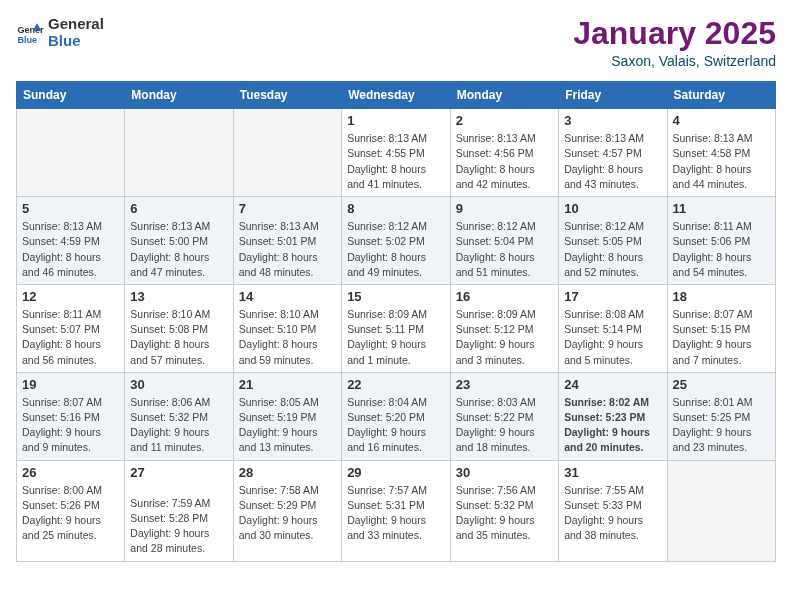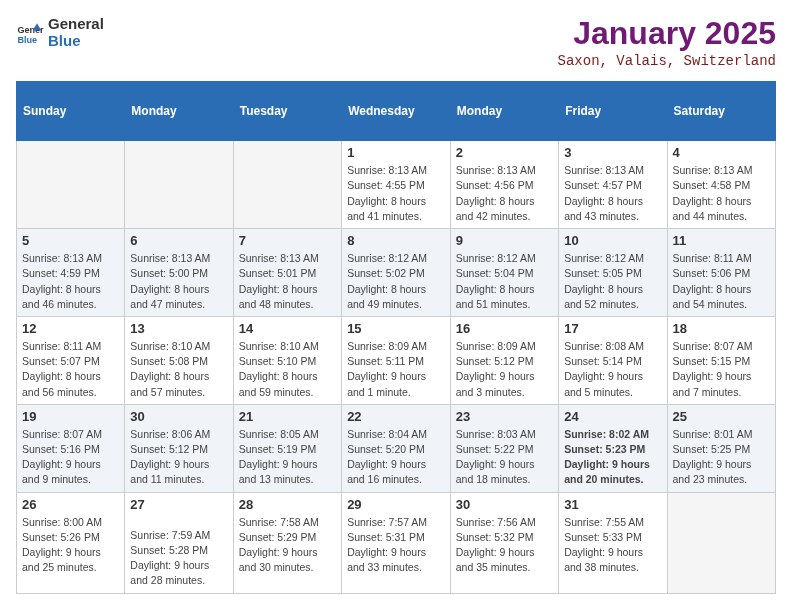--- a/index.html
+++ b/index.html
@@ -29,34 +29,33 @@
       text-align: right;
     }
     .month-title {
       font-size: 32px;
       font-weight: bold;
       color: #701a75;
       line-height: 1.1;
     }
     .location {
       font-size: 14px;
-      color: #7f1d1d;
+      color: #0c4a6e;
       margin-top: 2px;
-      font-family: Liberation Mono, monospace;
     }
     .calendar {
       width: 100%;
       border-collapse: collapse;
       font-size: 11px;
     }
     .calendar th {
       background: #2a6db5;
       color: #fff;
       text-align: left;
-      padding: 22px 6px;
+      padding: 6px 6px;
       font-size: 12px;
       font-weight: bold;
       border: 1px solid #2a6db5;
     }
     .calendar td {
       border: 1px solid #ccc;
       vertical-align: top;
       padding: 4px 5px;
       width: 109px;
       min-height: 80px;
@@ -234,21 +233,21 @@
       <tr class="row-bg-alt">
         <td>
           <div class="day-num">19</div>
           <div class="day-info" style="white-space: pre-line;">Sunrise: 8:07 AM
 Sunset: 5:16 PM
 Daylight: 9 hours and 9 minutes.</div>
         </td>
         <td>
           <div class="day-num">30</div>
           <div class="day-info" style="white-space: pre-line;">Sunrise: 8:06 AM
-Sunset: 5:12 PM
+Sunset: 5:32 PM
 Daylight: 9 hours and 11 minutes.</div>
         </td>
         <td>
           <div class="day-num">21</div>
           <div class="day-info" style="white-space: pre-line;">Sunrise: 8:05 AM
 Sunset: 5:19 PM
 Daylight: 9 hours and 13 minutes.</div>
         </td>
         <td>
           <div class="day-num">22</div>

